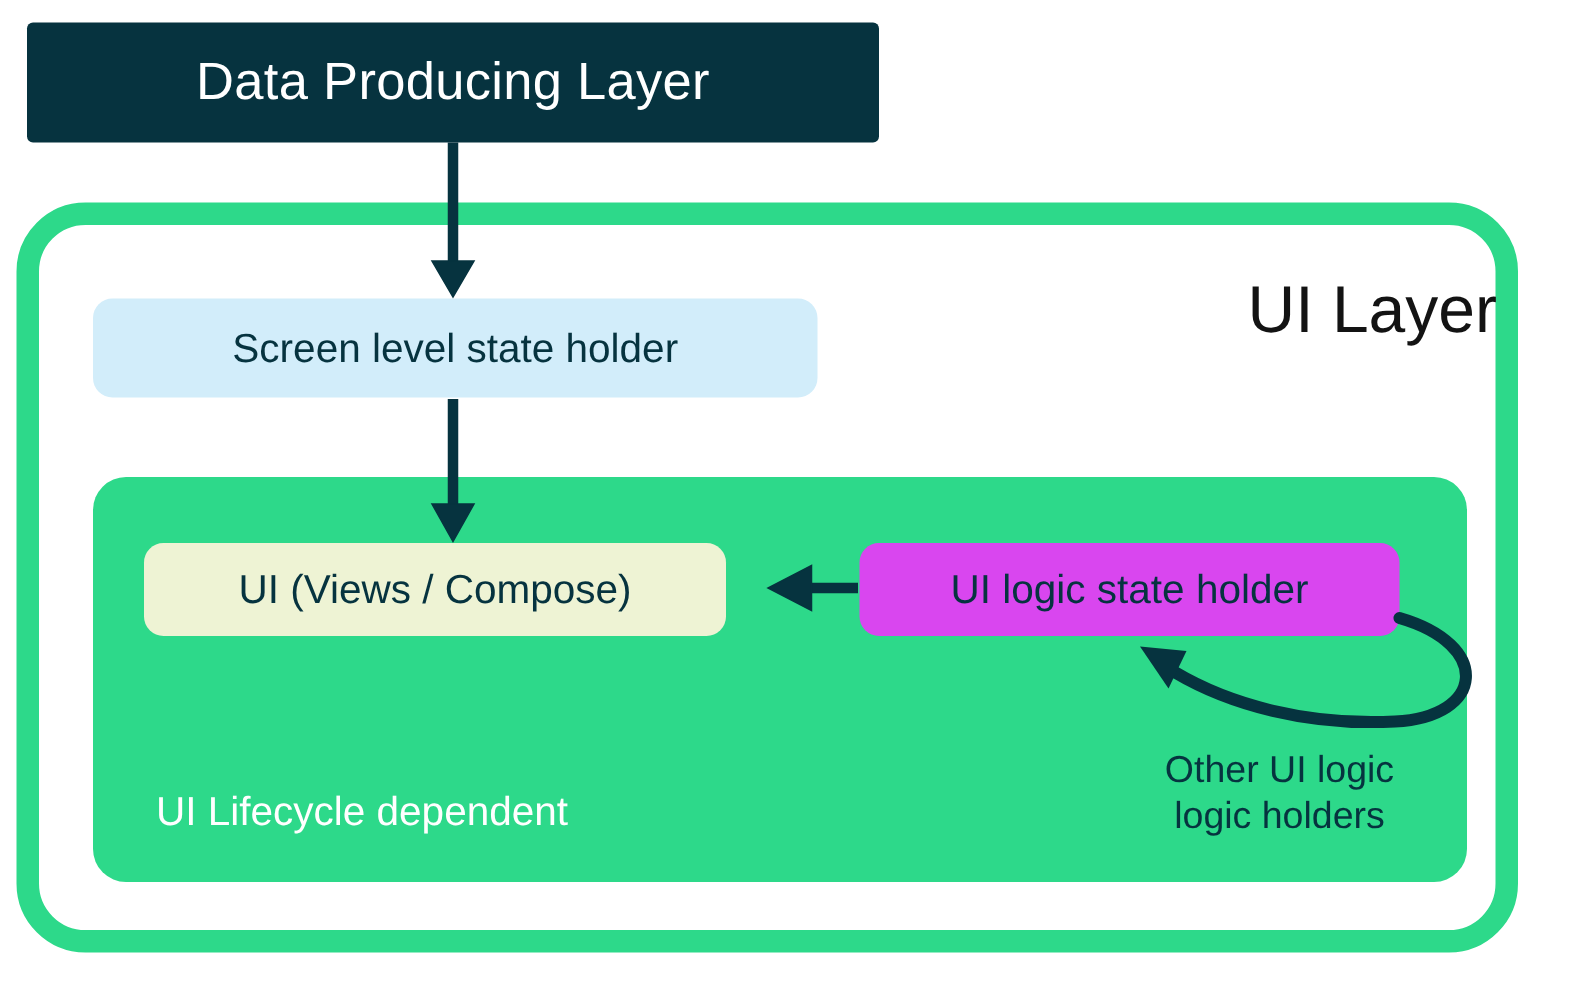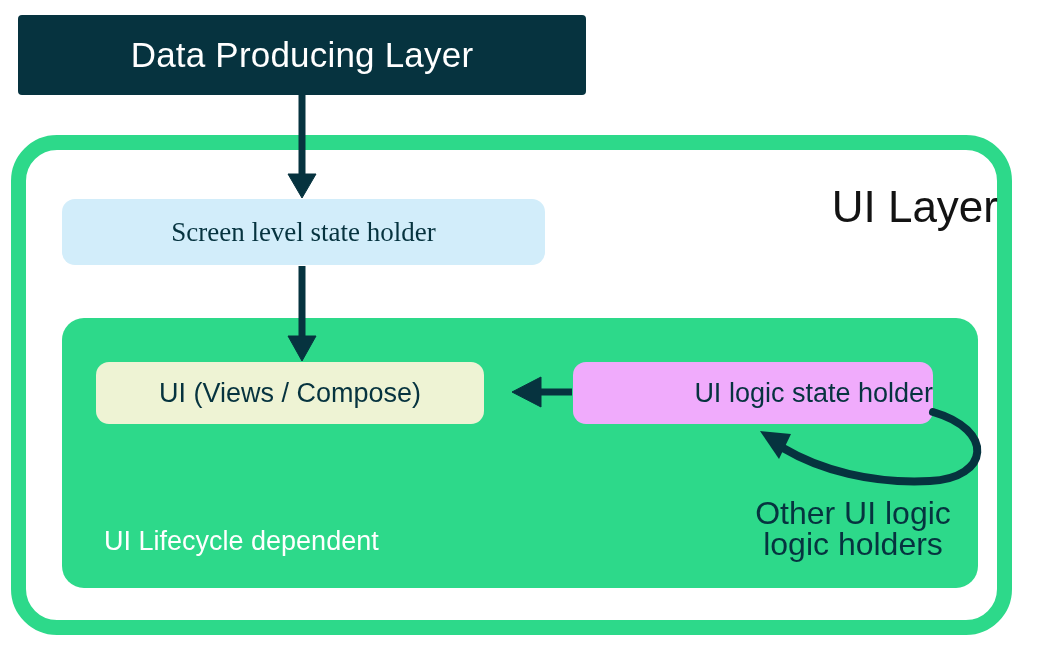--- a/index.html
+++ b/index.html
@@ -69,21 +69,20 @@
     background: #D2EDFA;
     border-radius: 13px;
     display: flex;
     align-items: center;
     justify-content: center;
   }
   .screen-holder .label {
     color: #06333F;
     font-size: 27px;
     white-space: nowrap;
-    font-family: Liberation Serif, serif;
   }
 
   
   .lifecycle-panel {
     position: absolute;
     left: 62px;
     top: 318px;
     width: 916px;
     height: 270px;
     background: #2DD98A;
@@ -118,41 +117,41 @@
     white-space: nowrap;
   }
 
   
   .logic-holder {
     position: absolute;
     left: 573px;
     top: 362px;
     width: 360px;
     height: 62px;
-    background: #f0abfc;
+    background: #d946ef;
     border-radius: 13px;
     display: flex;
     align-items: center;
-    justify-content: flex-end;
+    justify-content: center;
   }
   .logic-holder .label {
     color: #06333F;
     font-size: 27px;
     white-space: nowrap;
   }
 
   
   .other-holders {
     position: absolute;
     left: 748px;
     top: 498px;
     width: 210px;
     text-align: center;
     color: #06333F;
-    font-size: 32px;
+    font-size: 25px;
     line-height: 31px;
   }
 
   
   .arrows {
     position: absolute;
     left: 0;
     top: 0;
     width: 1046px;
     height: 663px;

